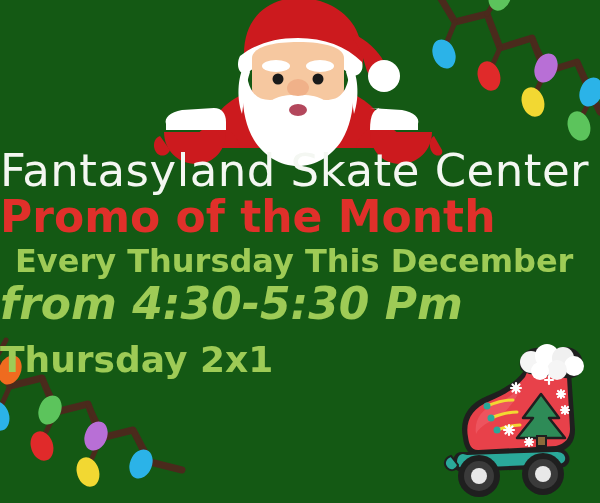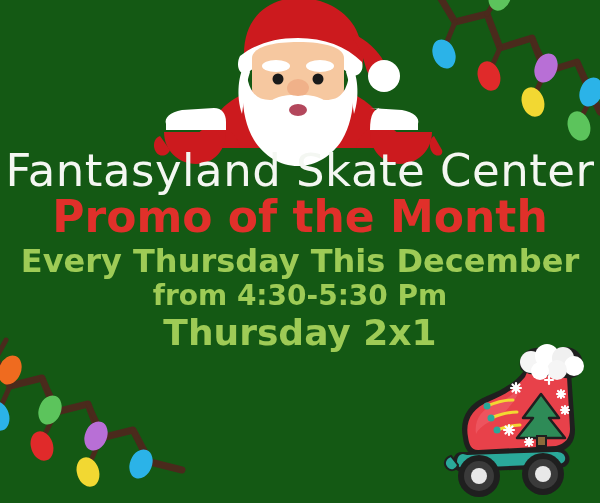--- a/index.html
+++ b/index.html
@@ -42,21 +42,20 @@
     width: 152px;
     height: 158px;
   }
 
   
   .text-block {
     position: absolute;
     left: 0;
     top: 148px;
     width: 600px;
-    text-align: center;
   }
   .line {
     display: block;
     white-space: nowrap;
     line-height: 1;
   }
   .title-main {
     font-family: "DejaVu Sans", sans-serif;
     font-size: 45px;
     font-weight: 400;
@@ -76,22 +75,22 @@
     position: relative;
     z-index: 6;
   }
   .detail {
     font-family: "DejaVu Sans", sans-serif;
     font-weight: 700;
     color: #9ecb56;
     position: relative;
     z-index: 6;
   }
-  .detail-1 { font-size: 32px; margin-bottom: 5px; }
-  .detail-2 { font-size: 28px; margin-bottom: 5px; }
+  .detail-1 { font-size: 32px; margin-bottom: 5px; padding-left: 15px; }
+  .detail-2 { font-size: 44px; margin-bottom: 16px; font-style: italic; }
   .detail-3 { font-size: 36px; }
 </style>
 </head>
 <body>
 
 <div id="poster">
 
   <svg class="lights-layer" viewBox="0 0 600 503" xmlns="http://www.w3.org/2000/svg">
     <g>
       <path d="M437 -8 L455 22 L487 14 L500 48 L532 38 L545 72 L577 62 L592 96 L600 112" stroke="#4a2a1c" stroke-width="7" fill="none" stroke-linecap="round" stroke-linejoin="round"></path>

